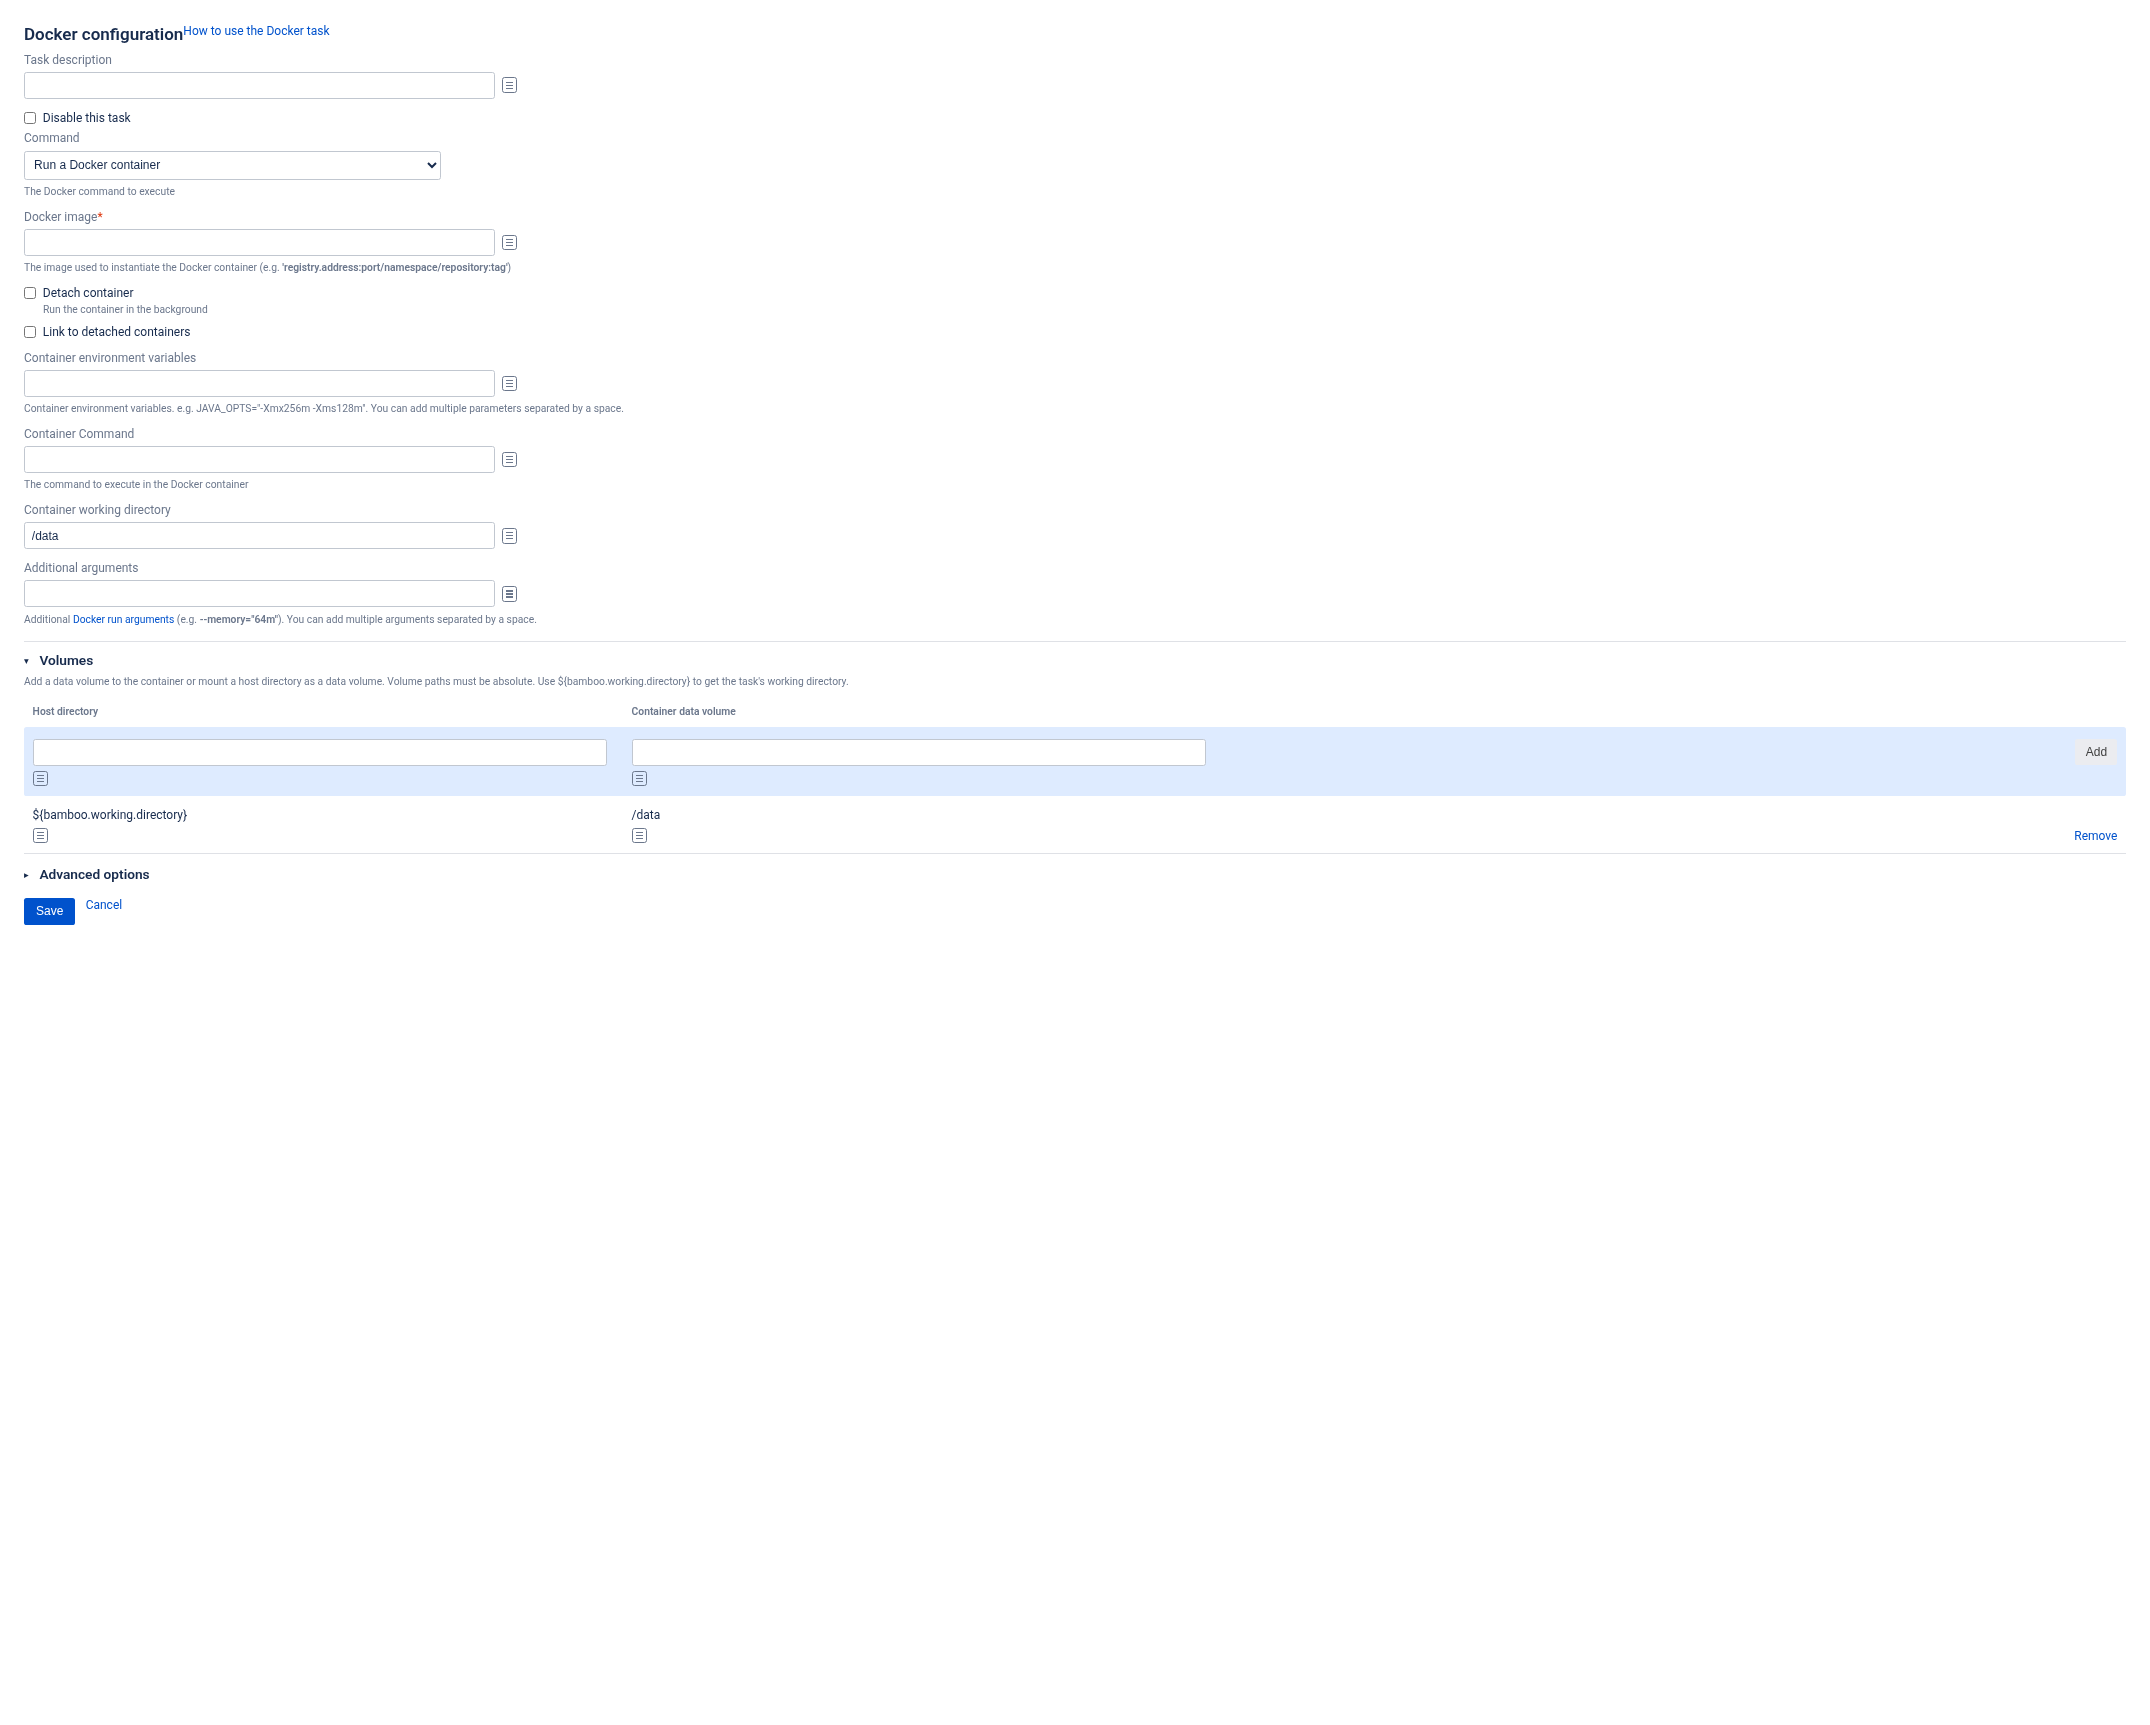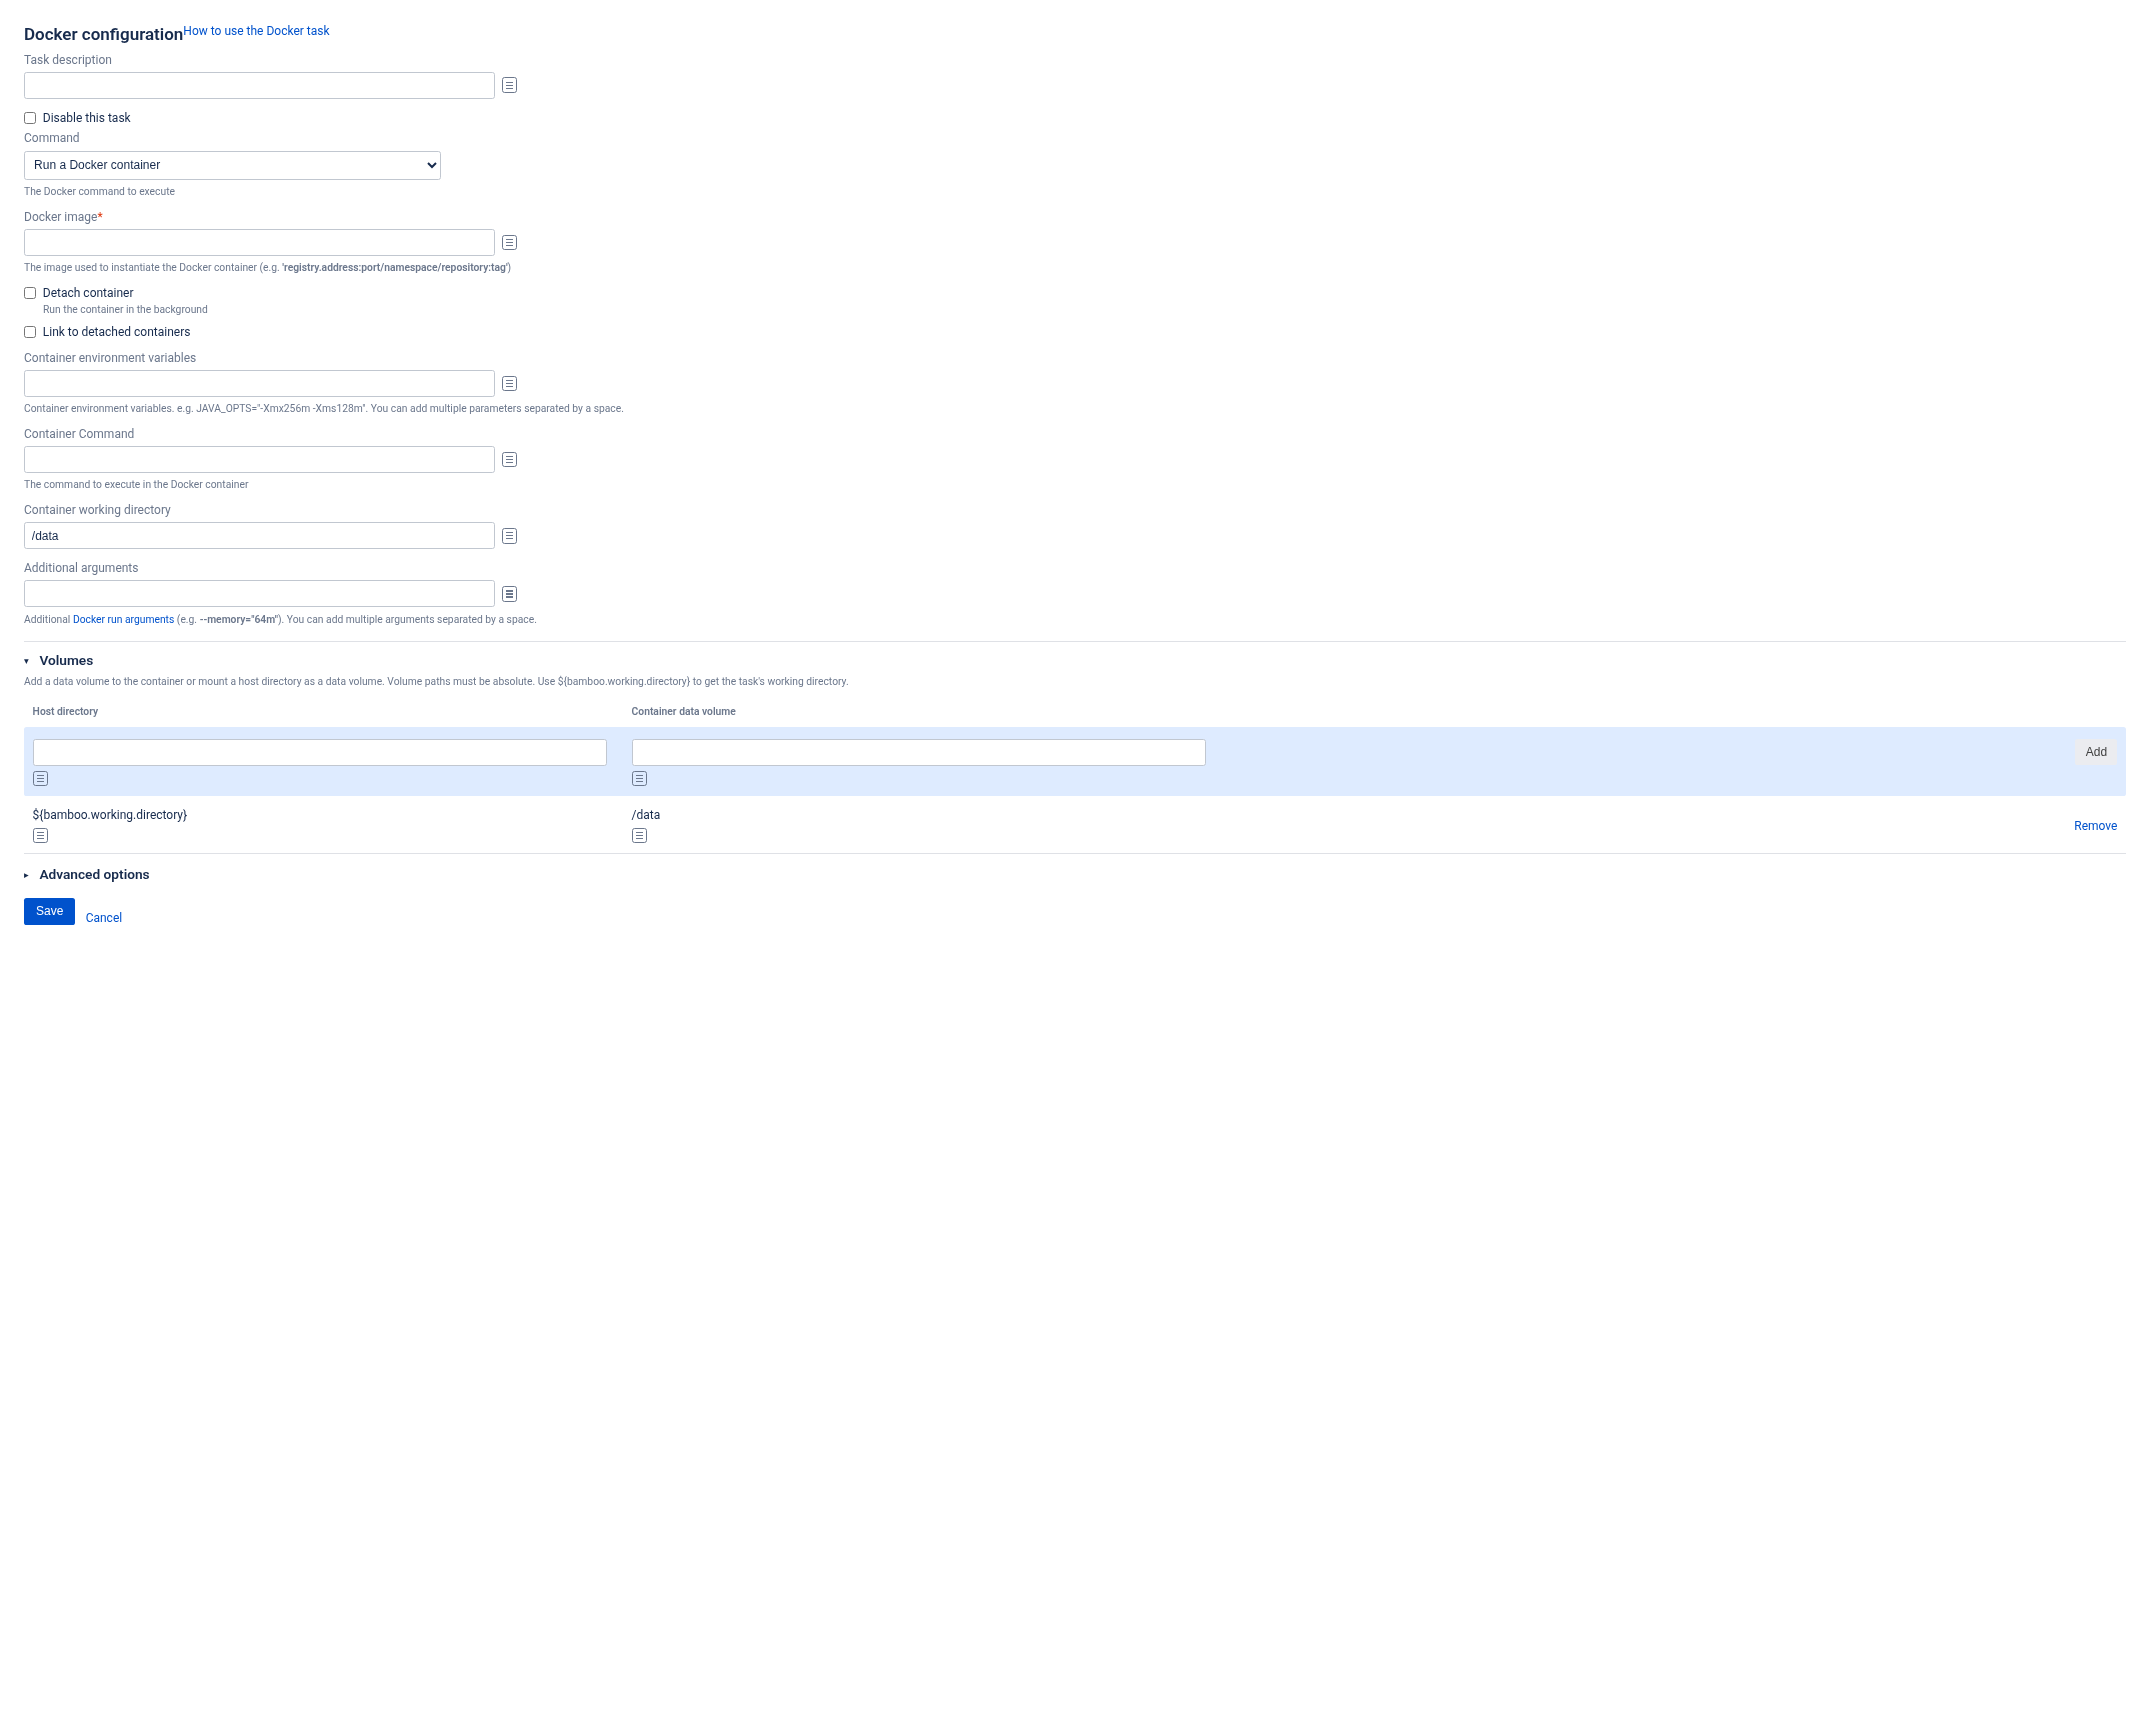--- a/index.html
+++ b/index.html
@@ -180,39 +180,39 @@
     background: #EBECF0;
     border: none;
     border-radius: 2.6px;
     padding: 6px 10.3px;
     font-size: 12px;
     color: #404040;
     cursor: pointer;
   }
   .vol-data-row {
     display: flex;
-    align-items: center;
+    align-items: flex-end;
     padding: 12px 8.6px 10.3px 8.6px;
     border-bottom: 0.9px solid #DFE1E6;
   }
   .vol-text {
     font-size: 12px;
     color: #172B4D;
   }
   .remove-link {
     color: #0052CC;
     text-decoration: none;
     font-size: 12px;
     cursor: pointer;
   }
   .advanced-section { margin-top: 12px; margin-bottom: 12px; }
   .actions {
     display: flex;
     gap: 10.3px;
-    align-items: flex-end;
+    align-items: flex-start;
     margin-top: 15.4px;
   }
   .btn-primary {
     background: #0052CC;
     color: #fff;
     border: none;
     border-radius: 2.6px;
     padding: 6.8px 12px;
     font-size: 12px;
     font-weight: 500;

